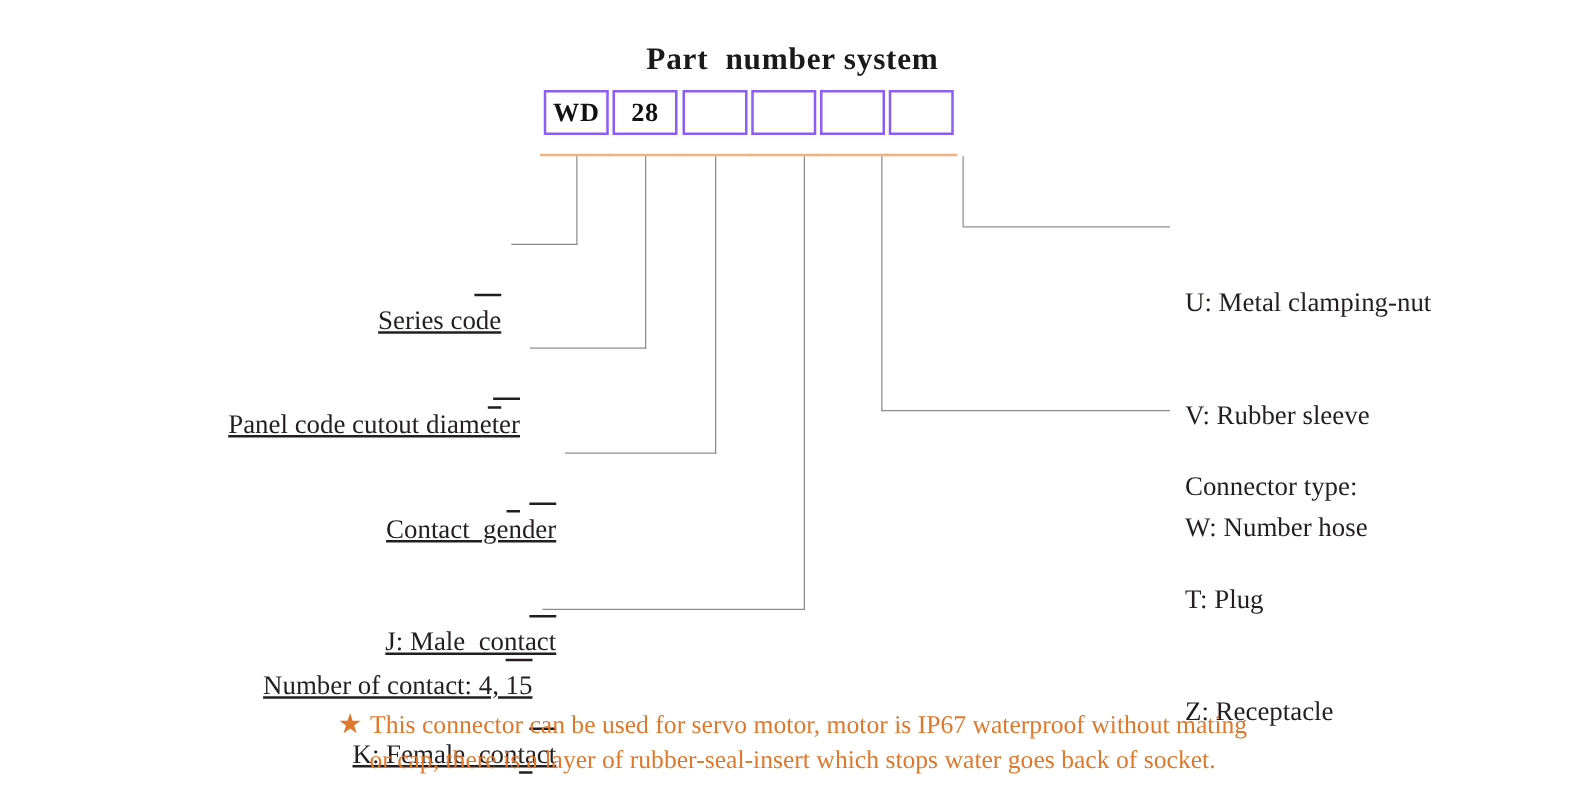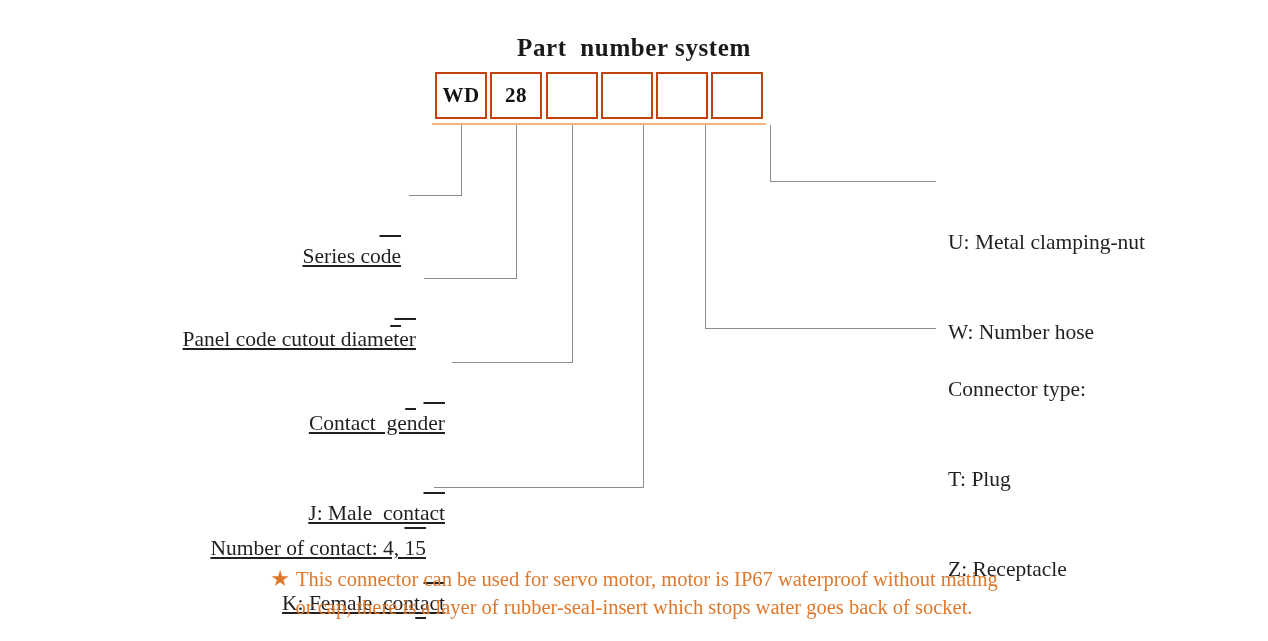--- a/index.html
+++ b/index.html
@@ -32,23 +32,23 @@
     font-size: 25px;
     font-weight: bold;
     letter-spacing: 0.6px;
     color: #1a1a1a;
     white-space: pre;
   }
   
   .box {
     position: absolute;
     width: 52px;
-    height: 47px;
+    height: 36px;
     box-sizing: border-box;
-    border: 2px solid #c2410c;
+    border: 2px solid #8b5cf6;
     background: #ffffff;
     display: flex;
     align-items: center;
     justify-content: center;
     font-size: 21px;
     font-weight: bold;
     color: #111111;
     letter-spacing: 0.5px;
   }
   .box-underline {
@@ -173,20 +173,21 @@
   </div>
 
   <div class="anno left-align" style="left:948px; top:314px; width:300px;">
     <div>Connector type:</div>
     <div>T: Plug</div>
     <div>Z: Receptacle</div>
   </div>
 
   <div class="anno left-align" style="left:948px; top:167px; width:310px;">
     <div>U: Metal clamping-nut</div>
+    <div>V: Rubber sleeve</div>
     <div>W: Number hose</div>
   </div>
 
   <div class="footnote">
     <span class="star">★</span><span>This connector can be used for servo motor, motor is IP67 waterproof without mating</span>
     <span class="line2">or cap, there is a layer of rubber-seal-insert which stops water goes back of socket.</span>
   </div>
 
 </div>
 

